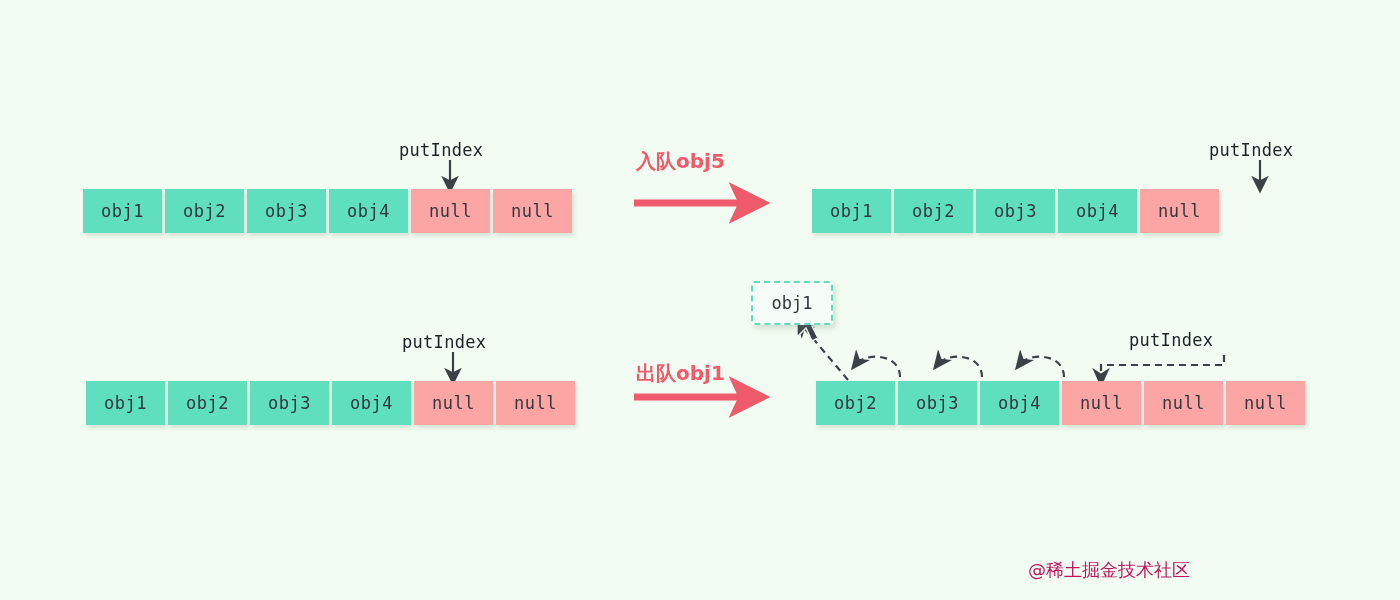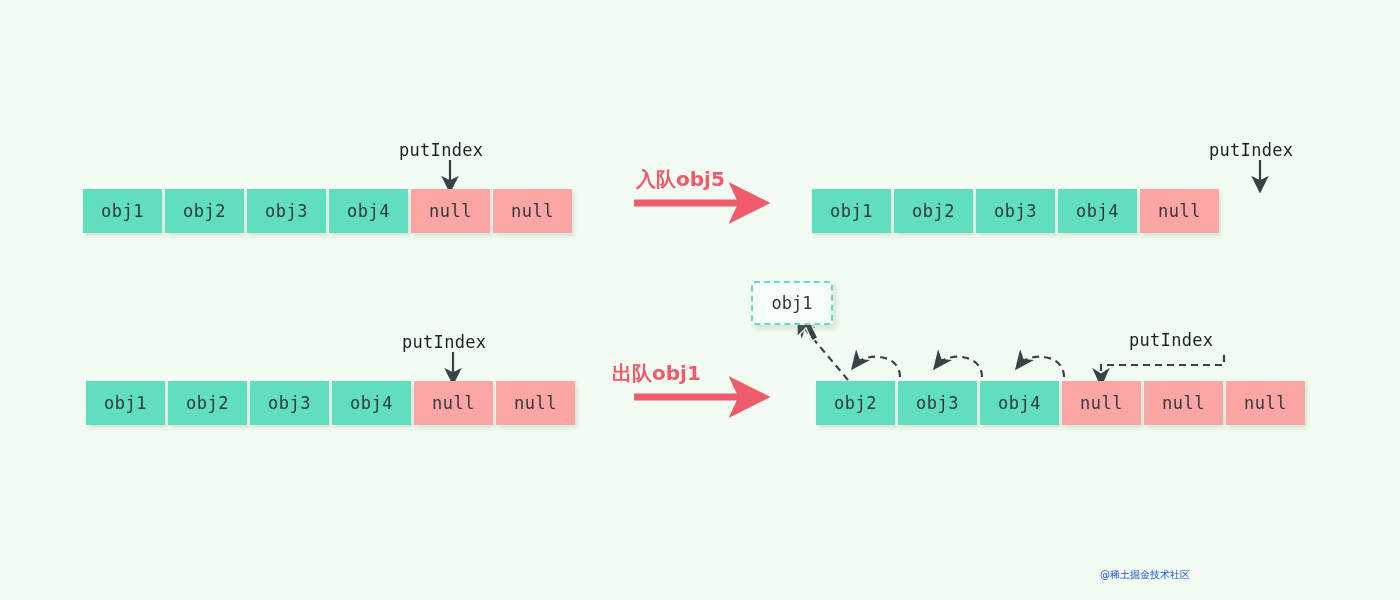--- a/index.html
+++ b/index.html
@@ -82,22 +82,22 @@
     color: #ef5b6b;
     white-space: nowrap;
   }
 
   
   .watermark {
     position: absolute;
     right: 22px;
     bottom: 18px;
     font-family: "DejaVu Sans", sans-serif;
-    font-size: 10px;
-    color: #1d4ed8;
+    font-size: 18px;
+    color: #be185d;
     white-space: nowrap;
   }
 </style>
 </head>
 <body>
 
 <div id="stage">
 
   <svg class="svg-layer" viewBox="0 0 1400 600" xmlns="http://www.w3.org/2000/svg">
     <defs>
@@ -159,21 +159,21 @@
 
   <div class="array" style="left:83px; top:189px;">
     <div class="cell obj" style="width:79px;">obj1</div>
     <div class="cell obj" style="width:79px;">obj2</div>
     <div class="cell obj" style="width:79px;">obj3</div>
     <div class="cell obj" style="width:79px;">obj4</div>
     <div class="cell null" style="width:79px;">null</div>
     <div class="cell null" style="width:79px;">null</div>
   </div>
 
-  <div class="op-label" style="left:636px; top:166px;">入队obj5</div>
+  <div class="op-label" style="left:636px; top:148px;">入队obj5</div>
 
   <div class="ptr-label" style="left:1209px; top:140px;">putIndex</div>
 
   <div class="array" style="left:812px; top:189px;">
     <div class="cell obj" style="width:79px;">obj1</div>
     <div class="cell obj" style="width:79px;">obj2</div>
     <div class="cell obj" style="width:79px;">obj3</div>
     <div class="cell obj" style="width:79px;">obj4</div>
     <div class="cell null" style="width:79px;">null</div>
   </div>
@@ -182,21 +182,21 @@
 
   <div class="array" style="left:86px; top:381px;">
     <div class="cell obj" style="width:79px;">obj1</div>
     <div class="cell obj" style="width:79px;">obj2</div>
     <div class="cell obj" style="width:79px;">obj3</div>
     <div class="cell obj" style="width:79px;">obj4</div>
     <div class="cell null" style="width:79px;">null</div>
     <div class="cell null" style="width:79px;">null</div>
   </div>
 
-  <div class="op-label" style="left:612px; top:360px;">出队obj1</div>
+  <div class="op-label" style="left:636px; top:360px;">出队obj1</div>
 
   <div class="detached" style="left:751px; top:281px;">obj1</div>
 
   <div class="ptr-label" style="left:1129px; top:330px;">putIndex</div>
 
   <div class="array" style="left:816px; top:381px;">
     <div class="cell obj" style="width:79px;">obj2</div>
     <div class="cell obj" style="width:79px;">obj3</div>
     <div class="cell obj" style="width:79px;">obj4</div>
     <div class="cell null" style="width:79px;">null</div>

